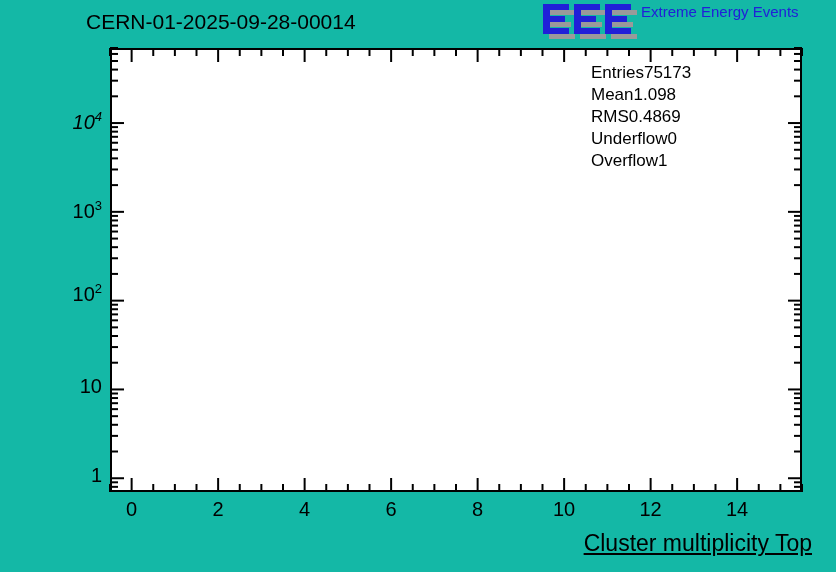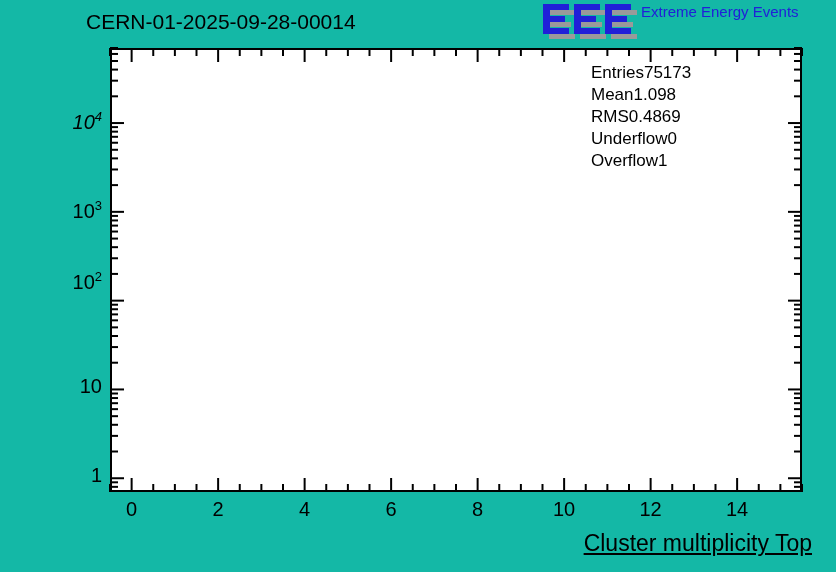--- a/index.html
+++ b/index.html
@@ -381,21 +381,21 @@
       <line x1="758.75" y1="48" x2="758.75" y2="56" stroke="#000" stroke-width="2"></line>
       <line x1="780.375" y1="492" x2="780.375" y2="484" stroke="#000" stroke-width="2"></line>
       <line x1="780.375" y1="48" x2="780.375" y2="56" stroke="#000" stroke-width="2"></line>
       <line x1="802" y1="492" x2="802" y2="484" stroke="#000" stroke-width="2"></line>
       <line x1="802" y1="48" x2="802" y2="56" stroke="#000" stroke-width="2"></line>
     </svg>
 
   <div class="abs" id="ytick-labels">
       <div class="ytick-label" style="left: 0px; width: 102px; top: 464.245px;">1</div>
       <div class="ytick-label" style="left: 0px; width: 102px; top: 375.445px;">10</div>
-      <div class="ytick-label" style="left: 0px; width: 102px; top: 269px;">10<sup>2</sup></div>
+      <div class="ytick-label" style="left: 0px; width: 102px; top: 281px;">10<sup>2</sup></div>
       <div class="ytick-label" style="left: 0px; width: 102px; top: 197.845px;">10<sup>3</sup></div>
       <div class="ytick-label" style="left: 0px; width: 102px; top: 109.045px; font-style: italic;">10<sup>4</sup></div>
     </div>
 
   <div class="abs" id="xtick-labels" style="left:0;top:0;width:836px;height:572px;">
       <div class="xtick-label" style="left: 101.625px; width: 60px; top: 498px;">0</div>
       <div class="xtick-label" style="left: 188.125px; width: 60px; top: 498px;">2</div>
       <div class="xtick-label" style="left: 274.625px; width: 60px; top: 498px;">4</div>
       <div class="xtick-label" style="left: 361.125px; width: 60px; top: 498px;">6</div>
       <div class="xtick-label" style="left: 447.625px; width: 60px; top: 498px;">8</div>

